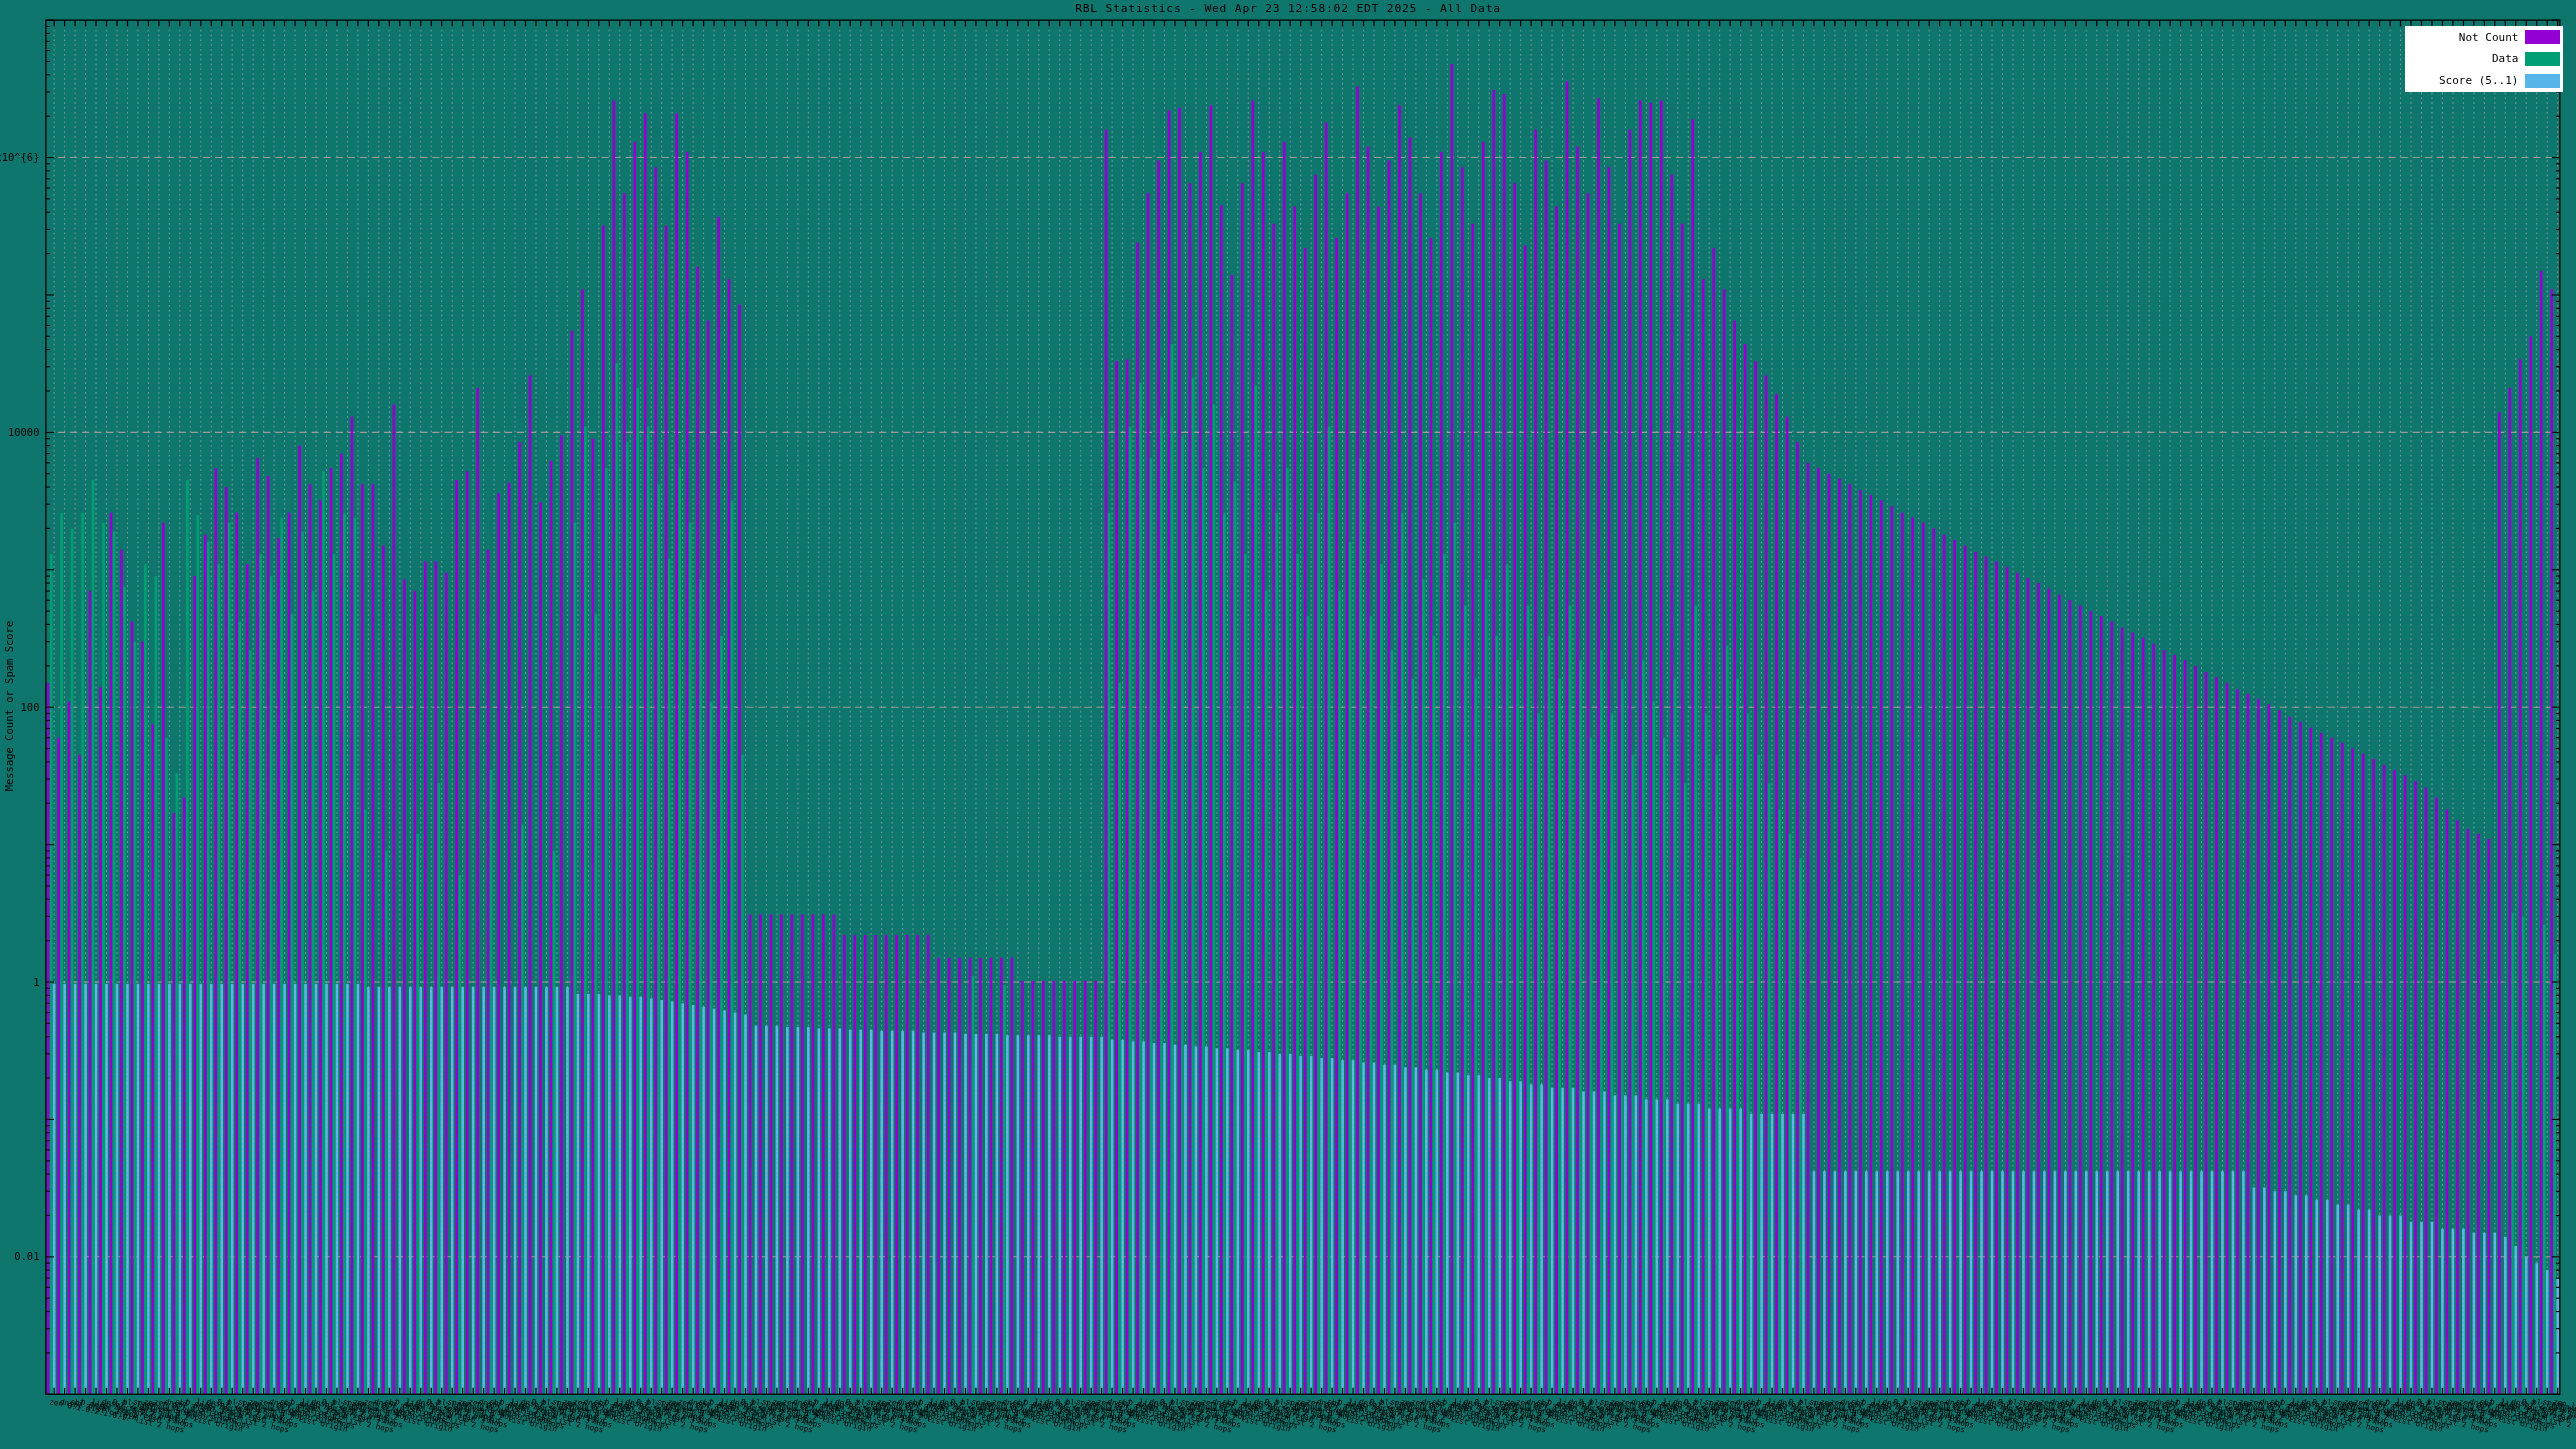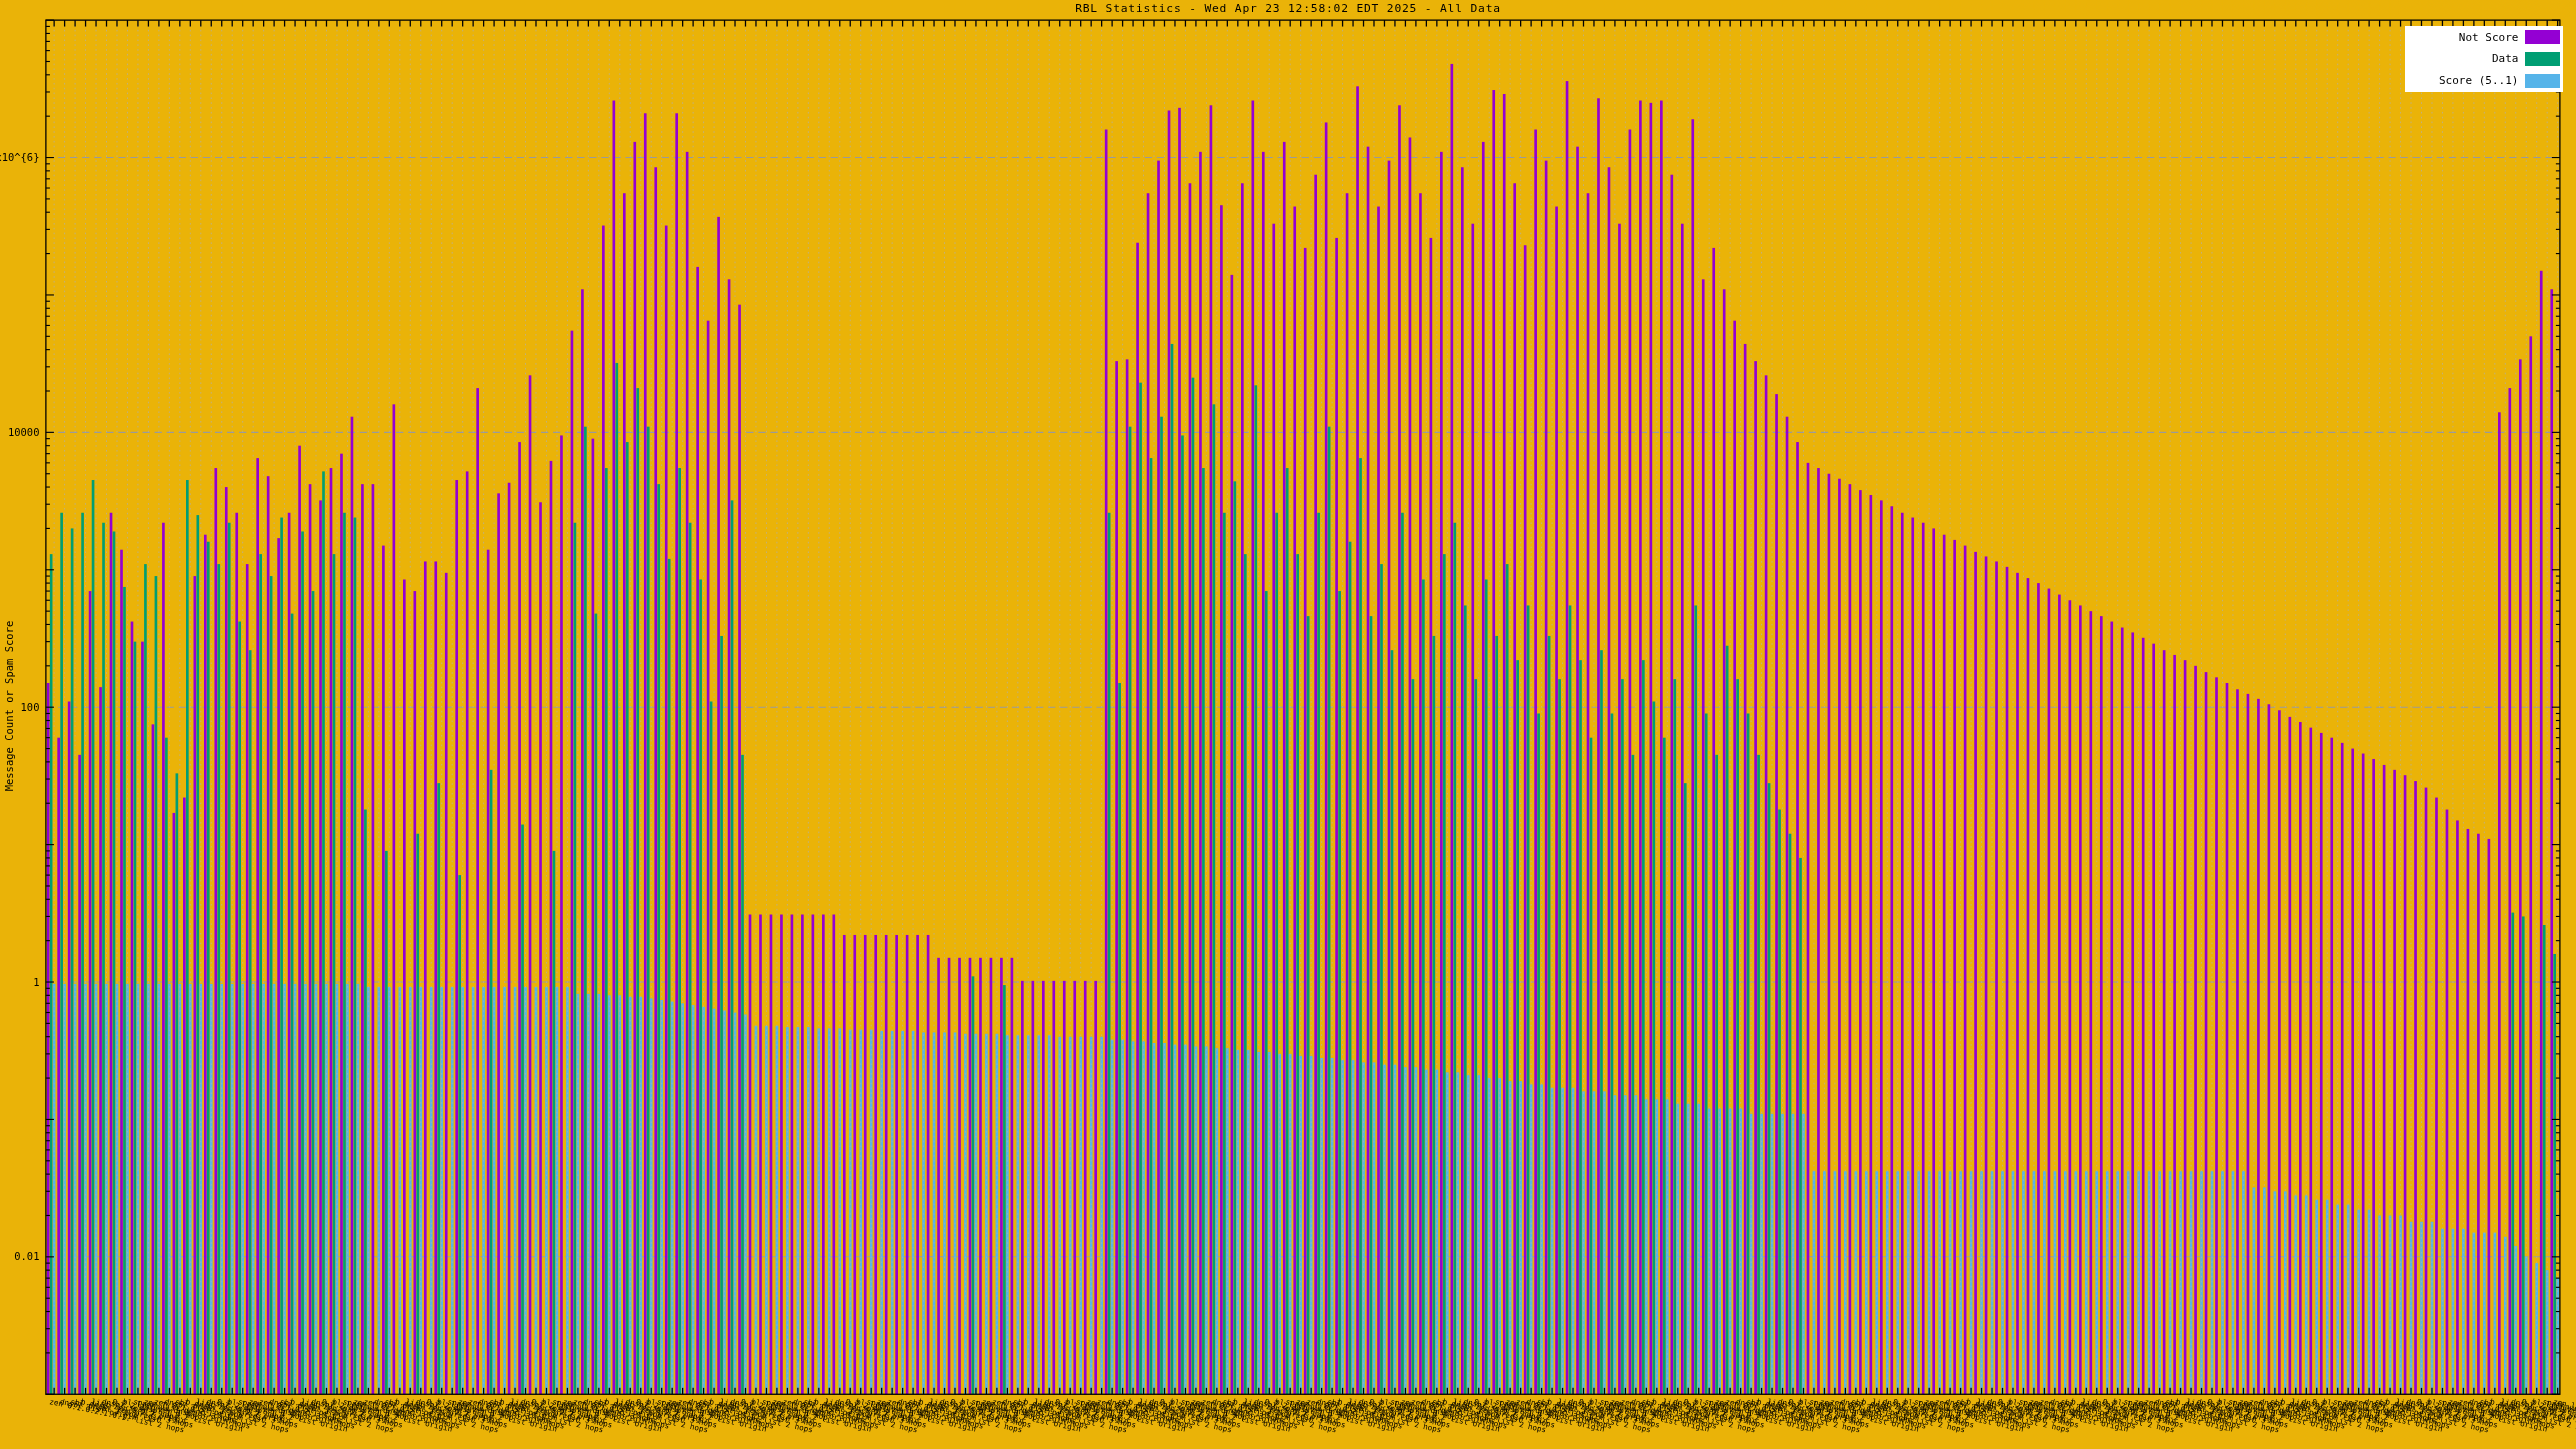--- a/index.html
+++ b/index.html
@@ -1,16 +1,16 @@
 <!DOCTYPE html>
 <html style="font-size:13px"><head>
 <meta charset="utf-8">
 <style>
   html,body{margin:0;padding:0;background:#fff;}
-  .screen{position:relative;width:2576px;height:1449px;background:#eab308;
+  .screen{position:relative;width:2576px;height:1449px;background:#0f766e;
           font-family:"DejaVu Sans Mono","Liberation Mono",monospace;color:#000;overflow:hidden;}
   .chart-title{position:absolute;top:2.4px;left:0;width:2576px;text-align:center;
                font-size:11.3px;letter-spacing:0.8px;}
   .y-axis-title{position:absolute;left:-233px;top:700px;width:483px;text-align:center;
                 font-size:10.5px;transform:rotate(-90deg);}
   #plot-svg{position:absolute;left:0;top:0;}
   .legend-box{position:absolute;left:2405px;top:26px;width:158px;height:66px;background:#fff;
               display:flex;flex-direction:column;justify-content:space-between;padding:1.6px 3.2px;box-sizing:border-box;}
   .legend-row{display:flex;align-items:center;justify-content:flex-end;height:19.3px;}
   .legend-label{font-size:11px;margin-right:6.4px;white-space:nowrap;}
@@ -1800,21 +1800,21 @@
         <text x="3118.9375" y="1744" font-size="9.5" font-family="&quot;DejaVu Sans Mono&quot;,monospace" transform="rotate(12 3118.9375 1744)">dnsbl spam 2 hops</text>
         <text x="3131.95" y="1744" font-size="9.5" font-family="&quot;DejaVu Sans Mono&quot;,monospace" transform="rotate(12 3131.95 1744)">0.2.2 dnsbl 1.0.2 list origin</text>
         <text x="3144.9624999999996" y="1744" font-size="9.5" font-family="&quot;DejaVu Sans Mono&quot;,monospace" transform="rotate(12 3144.9624999999996 1744)">bl list zen 1 hop</text>
         <text x="3157.975" y="1744" font-size="9.5" font-family="&quot;DejaVu Sans Mono&quot;,monospace" transform="rotate(12 3157.975 1744)">spamhaus dnsbl origin hops</text>
         <text x="3170.9874999999997" y="1744" font-size="9.5" font-family="&quot;DejaVu Sans Mono&quot;,monospace" transform="rotate(12 3170.9874999999997 1744)">zen list dnsbl 3 hops</text>
       </g>
     </svg>
 
   <div class="legend-box">
     <div class="legend-row">
-      <span class="legend-label">Not Score</span>
+      <span class="legend-label">Not Count</span>
       <span class="legend-swatch" id="sw0" style="background: rgb(148, 0, 211);"></span>
     </div>
     <div class="legend-row">
       <span class="legend-label">Data</span>
       <span class="legend-swatch" id="sw1" style="background: rgb(0, 158, 115);"></span>
     </div>
     <div class="legend-row">
       <span class="legend-label">Score (5..1)</span>
       <span class="legend-swatch" id="sw2" style="background: rgb(86, 180, 233);"></span>
     </div>

